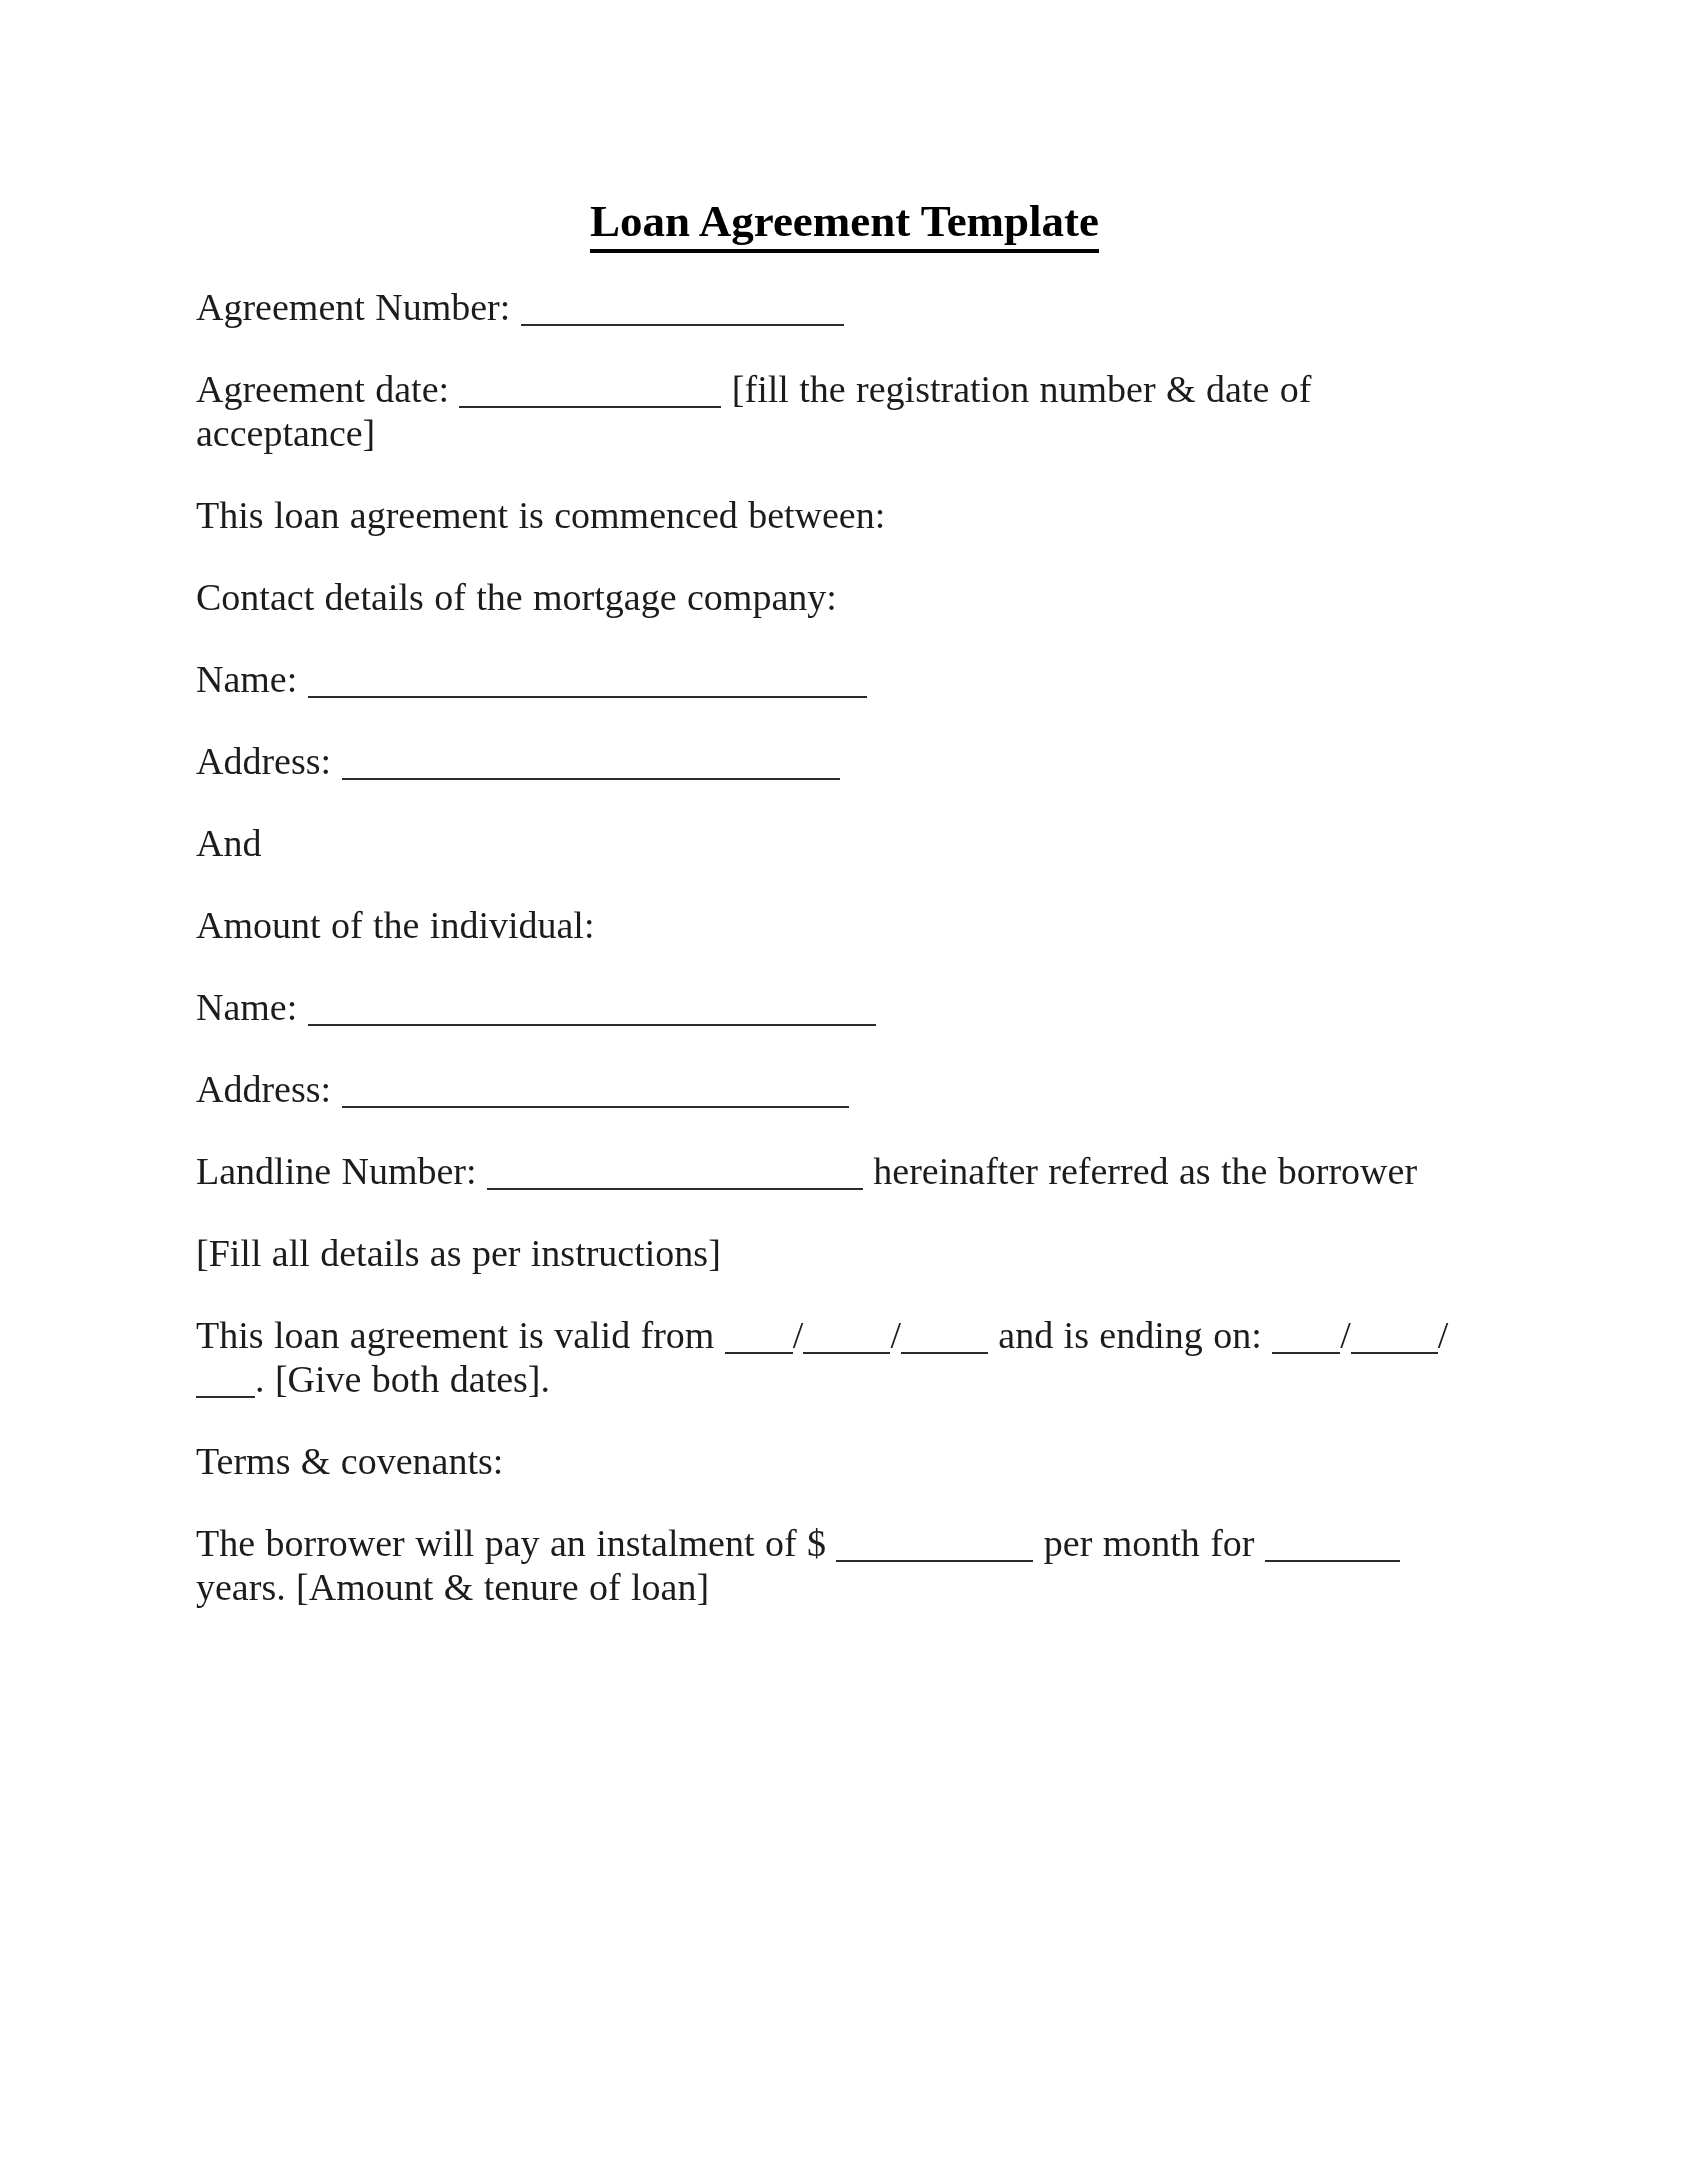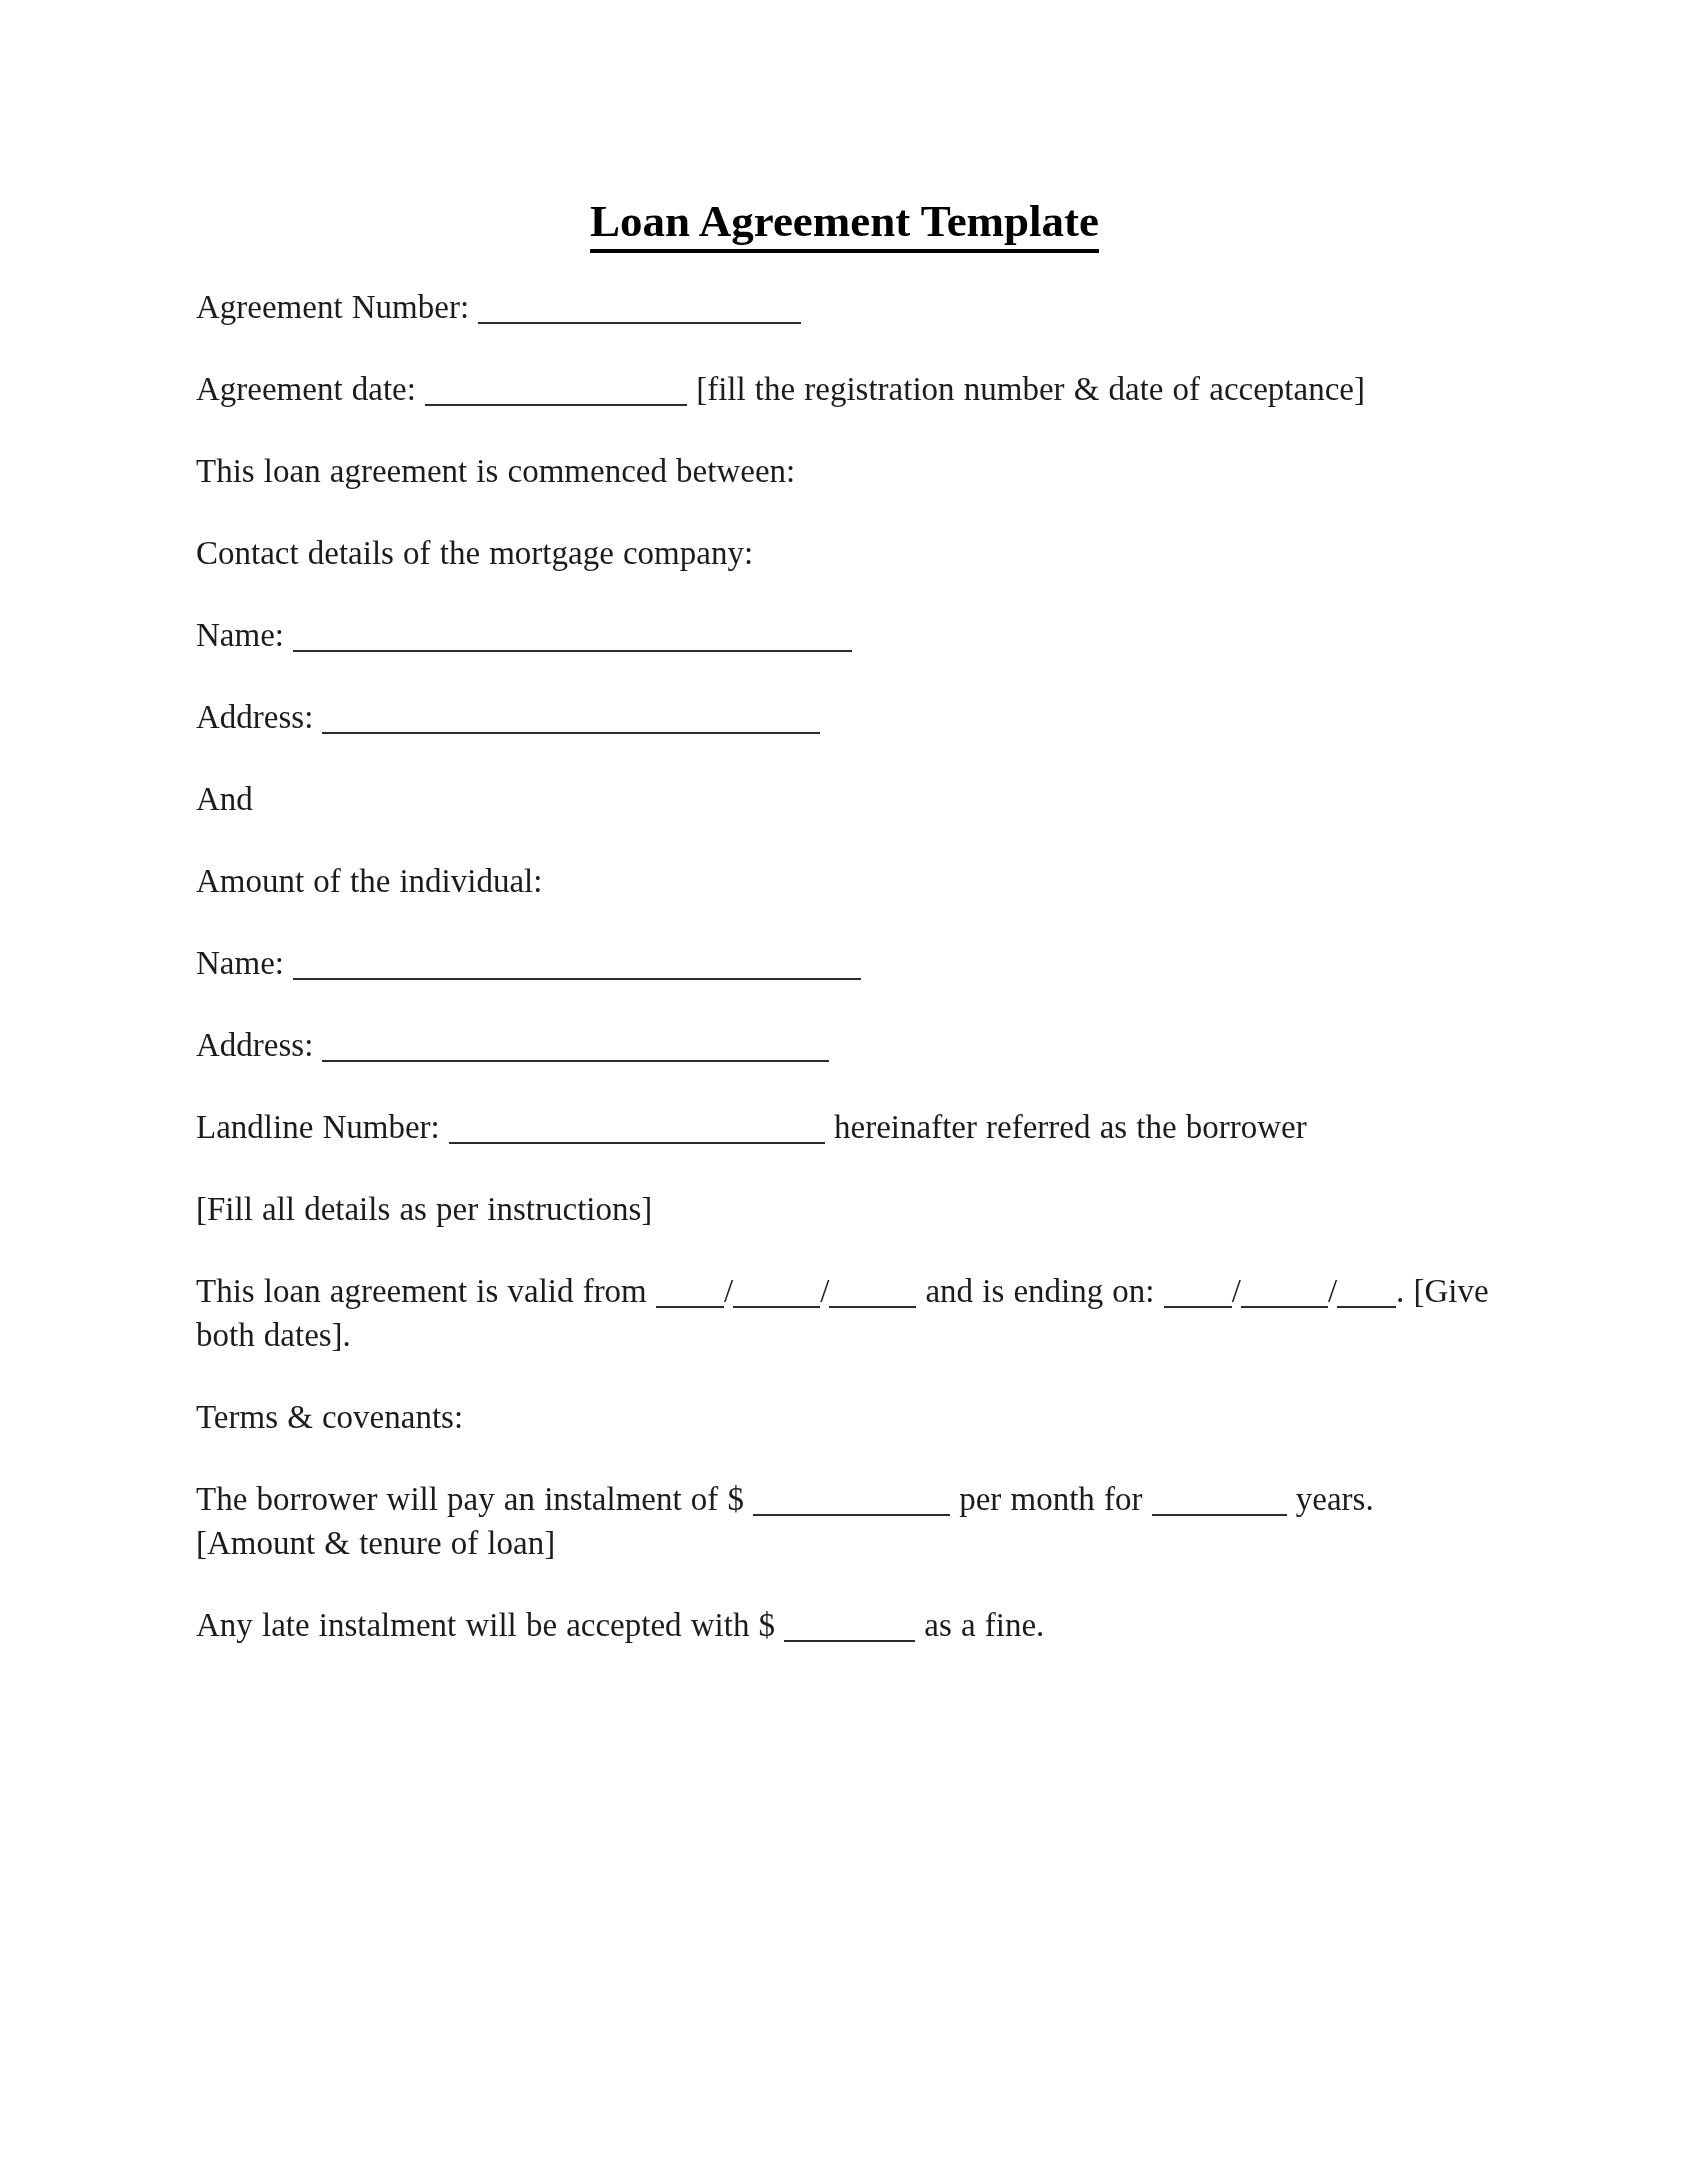--- a/index.html
+++ b/index.html
@@ -32,21 +32,21 @@
     color: #000000;
     margin: 0 0 32px 0;
   }
   .doc-title .title-text {
     display: inline-block;
     border-bottom: 4.4px solid #000000;
     padding-bottom: 0.9px;
   }
   .doc-body p.para {
     margin: 0 0 38px 0;
-    font-size: 33px;
+    font-size: 38px;
     line-height: 44px;
     color: #1c1c1c;
     word-spacing: 0.9px;
   }
   .blank {
     display: inline-block;
     border-bottom: 2.6px solid #2b2b2b;
     height: 26px;
     vertical-align: -6.1px;
   }
@@ -67,16 +67,15 @@
       <p class="para"><span class="t">Address: </span><span class="blank" style="width: 498px;"></span></p>
       <p class="para"><span class="t">And</span></p>
       <p class="para"><span class="t">Amount of the individual:</span></p>
       <p class="para"><span class="t">Name: </span><span class="blank" style="width: 568px;"></span></p>
       <p class="para"><span class="t">Address: </span><span class="blank" style="width: 507px;"></span></p>
       <p class="para"><span class="t">Landline Number: </span><span class="blank" style="width: 376px;"></span><span class="t"> hereinafter referred as the borrower</span></p>
       <p class="para"><span class="t">[Fill all details as per instructions]</span></p>
       <p class="para"><span class="t">This loan agreement is valid from </span><span class="blank" style="width: 68px;"></span><span class="t">/</span><span class="blank" style="width: 87px;"></span><span class="t">/</span><span class="blank" style="width: 87px;"></span><span class="t"> and is ending on: </span><span class="blank" style="width: 68px;"></span><span class="t">/</span><span class="blank" style="width: 87px;"></span><span class="t">/</span><span class="blank" style="width: 59px;"></span><span class="t">. [Give both dates].</span></p>
       <p class="para"><span class="t">Terms &amp; covenants:</span></p>
       <p class="para"><span class="t">The borrower will pay an instalment of $ </span><span class="blank" style="width: 197px;"></span><span class="t"> per month for </span><span class="blank" style="width: 135px;"></span><span class="t"> years. [Amount &amp; tenure of loan]</span></p>
-      <p class="para"><span class="t">Any late instalment will be accepted with $ </span><span class="blank" style="width: 131px;"></span><span class="t"> as a fine.</span></p>
     </div>
 </div>
 
 
 </body></html>

